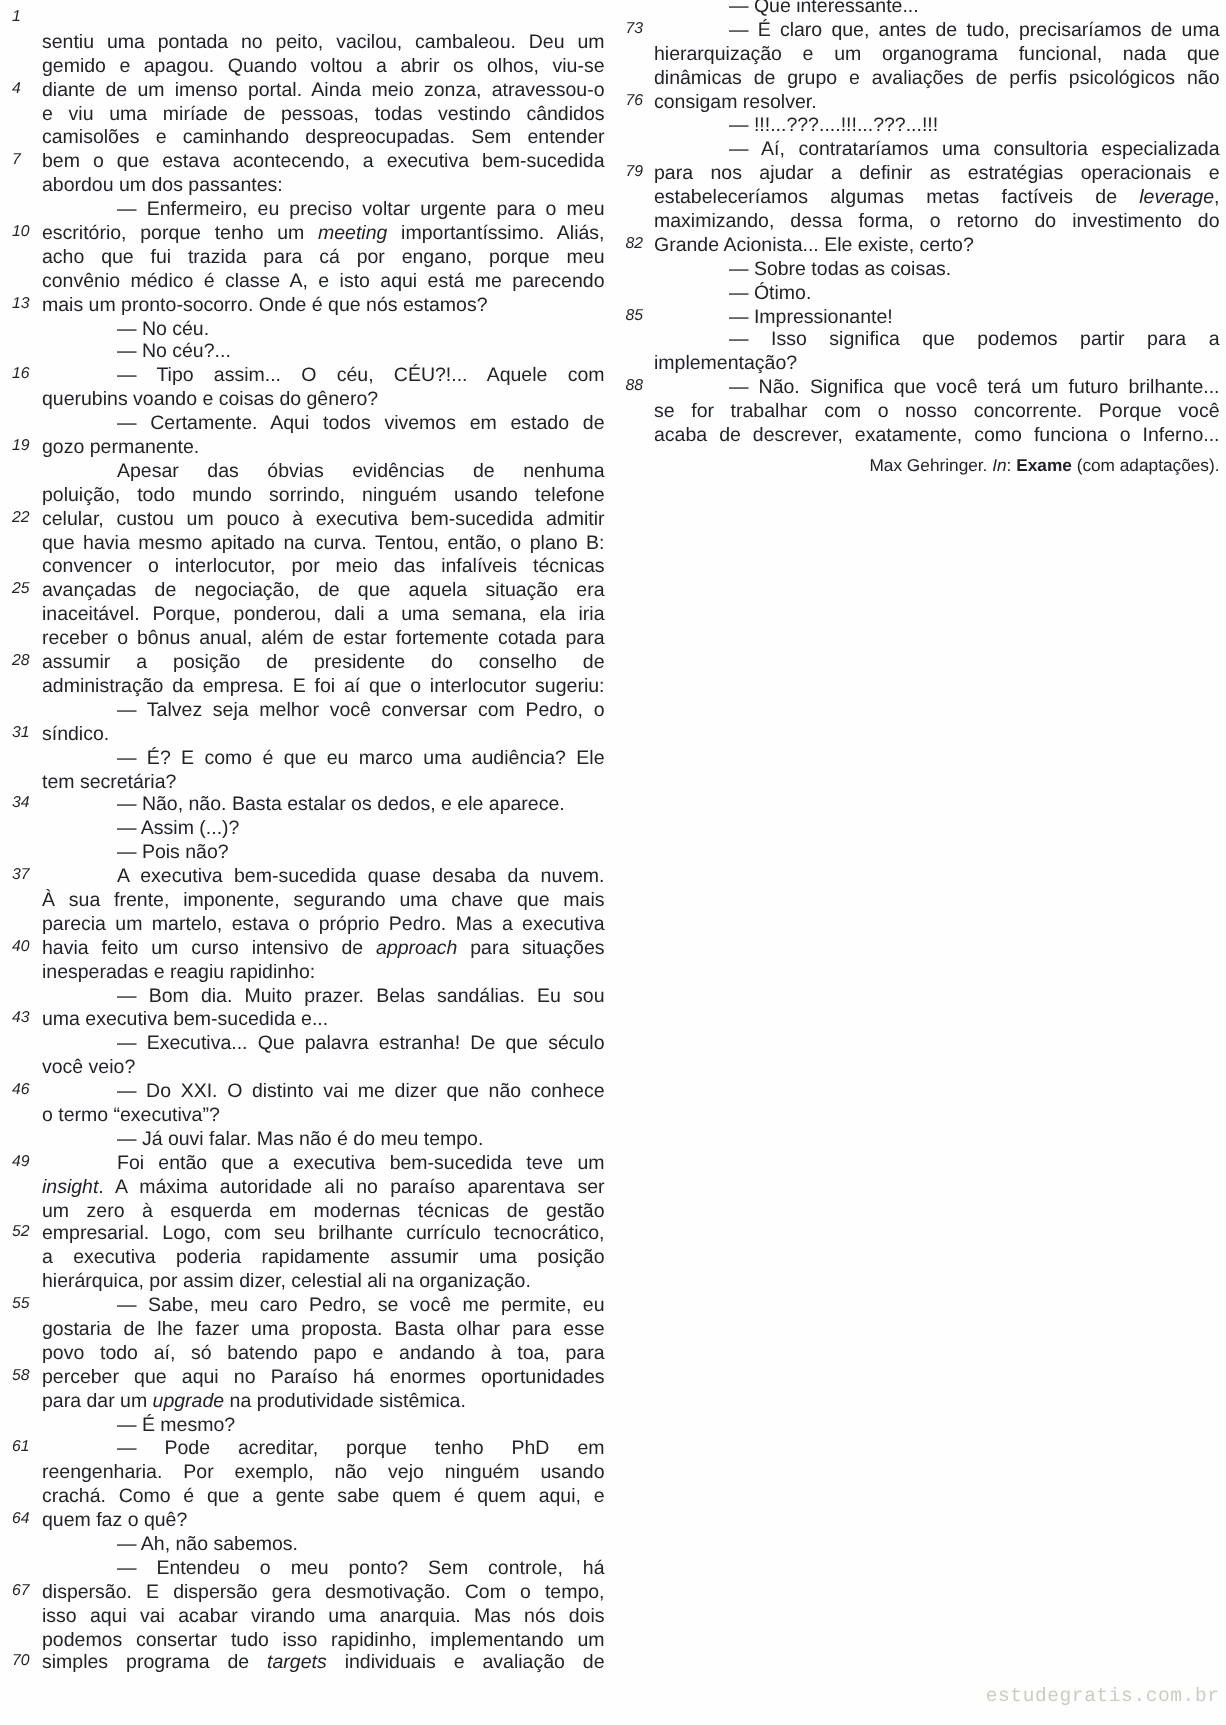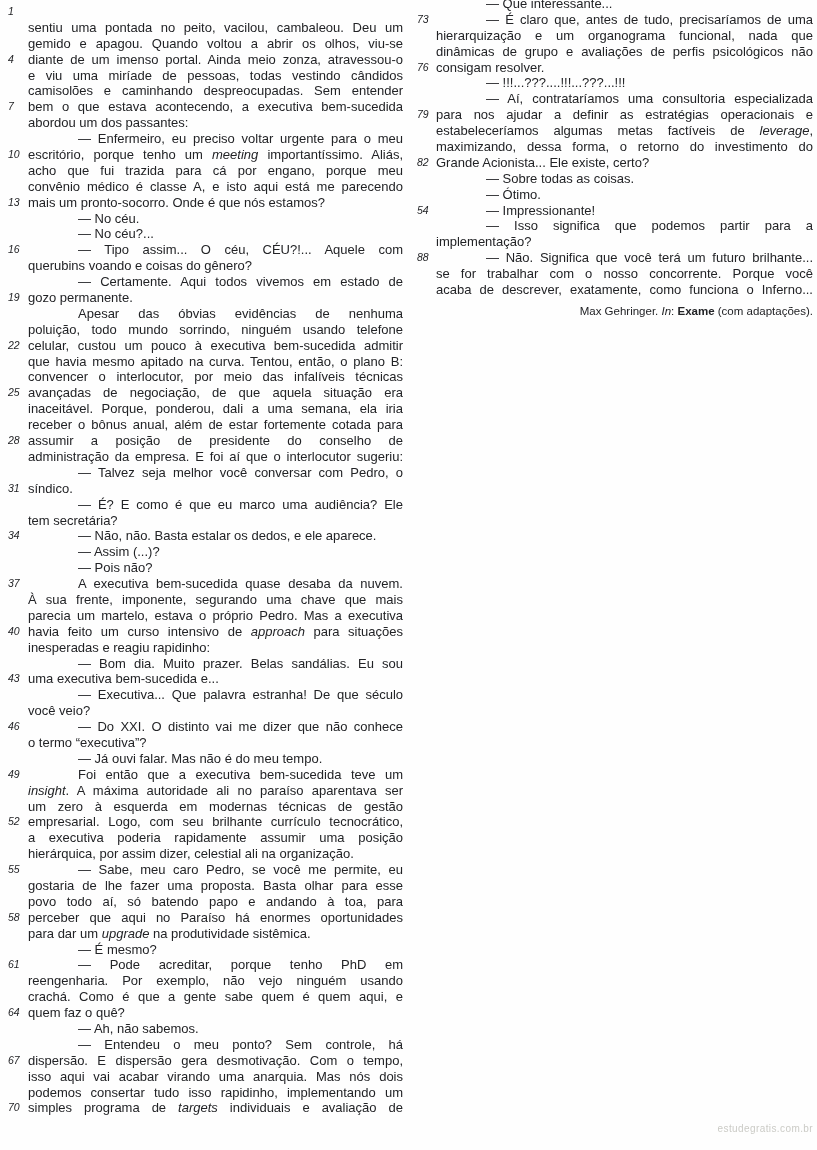--- a/index.html
+++ b/index.html
@@ -40,24 +40,25 @@
     position:absolute;
     top:304px;right:4px;
     font-size:11.5px;
     line-height:14px;
     color:#222326;
     white-space:nowrap;
   }
   .watermark{
     position:absolute;
     top:1123px;right:4px;
-    font-size:10px;
+    font-size:13px;
     letter-spacing:.4px;
     color:#cbcbc6;
     white-space:nowrap;
+    font-family:Liberation Mono, monospace;
   }
 </style>
 </head>
 <body>
 
 <div id="page">
 
   <div class="col col-left" id="col-left">
       <div class="line j ind"><span class="lnum">1</span></div>
       <div class="line j"><span>sentiu uma pontada no peito, vacilou, cambaleou. Deu um</span></div>
@@ -137,21 +138,21 @@
       <div class="line j"><span>dinâmicas de grupo e avaliações de perfis psicológicos não</span></div>
       <div class="line"><span class="lnum">76</span><span>consigam resolver.</span></div>
       <div class="line ind"><span>— !!!...???....!!!...???...!!!</span></div>
       <div class="line j ind"><span>— Aí, contrataríamos uma consultoria especializada</span></div>
       <div class="line j"><span class="lnum">79</span><span>para nos ajudar a definir as estratégias operacionais e</span></div>
       <div class="line j"><span>estabeleceríamos algumas metas factíveis de </span><span class="it">leverage</span><span>,</span></div>
       <div class="line j"><span>maximizando, dessa forma, o retorno do investimento do</span></div>
       <div class="line"><span class="lnum">82</span><span>Grande Acionista... Ele existe, certo?</span></div>
       <div class="line ind"><span>— Sobre todas as coisas.</span></div>
       <div class="line ind"><span>— Ótimo.</span></div>
-      <div class="line ind"><span class="lnum">54</span><span>— Impressionante!</span></div>
+      <div class="line ind"><span class="lnum">85</span><span>— Impressionante!</span></div>
       <div class="line j ind"><span>— Isso significa que podemos partir para a</span></div>
       <div class="line"><span>implementação?</span></div>
       <div class="line j ind"><span class="lnum">88</span><span>— Não. Significa que você terá um futuro brilhante...</span></div>
       <div class="line j"><span>se for trabalhar com o nosso concorrente. Porque você</span></div>
       <div class="line j"><span>acaba de descrever, exatamente, como funciona o Inferno...</span></div>
     </div>
 
   <div class="attribution"><span>Max Gehringer. </span><span class="it">In</span><span>: </span><span class="b">Exame</span><span> (com adaptações).</span></div>
 
   <div class="watermark">estudegratis.com.br</div>

